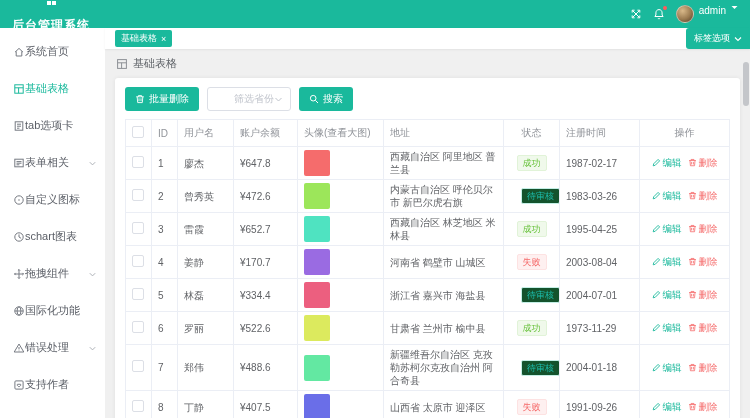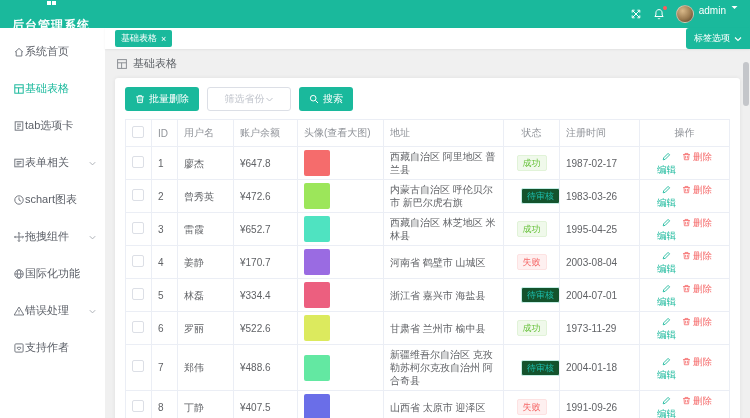--- a/index.html
+++ b/index.html
@@ -33,39 +33,39 @@
   .tab-close{font-size:9px;line-height:8px;cursor:pointer;}
   .tag-options{margin-left:auto;background:var(--accent,#1ab99c);color:#fff;font-size:9px;border:none;padding:4px 8px;border-radius:3px 0 0 3px;display:inline-flex;align-items:center;gap:4px;cursor:pointer;}
 
   .content{flex:1;padding:6px 10px 0;overflow:hidden;}
   .breadcrumb{display:flex;align-items:center;gap:5px;font-size:11px;color:#5f6368;margin:1px 0 7px 1px;}
   .breadcrumb .b-icon{color:#8d9095;width:12px;height:12px;display:inline-flex;}
   .card{background:#fff;border-radius:3px;padding:6px 10px 6px;box-shadow:0 0 4px rgba(0,0,0,.07);}
 
   .toolbar{display:flex;align-items:center;gap:8px;margin:3px 0 8px;}
   .btn-green{background:var(--accent,#1ab99c);color:#fff;border:none;border-radius:3px;font-size:10px;padding:5px 10px;display:inline-flex;align-items:center;gap:4px;cursor:pointer;}
-  .select{width:84px;height:24px;border:1px solid #dcdfe6;border-radius:3px;display:flex;align-items:center;justify-content:center;padding:0 7px;font-size:10px;color:#c0c4cc;background:#fff;box-sizing:border-box;cursor:pointer;}
+  .select{width:84px;height:24px;border:1px solid #dcdfe6;border-radius:3px;display:flex;align-items:center;justify-content:flex-end;padding:0 7px;font-size:10px;color:#c0c4cc;background:#fff;box-sizing:border-box;cursor:pointer;}
   .select .s-chev{color:#c0c4cc;width:9px;height:9px;display:inline-flex;}
   .keyword{width:180px;height:24px;border:1px solid #dcdfe6;border-radius:3px;padding:0 8px;font-size:10px;box-sizing:border-box;color:#606266;outline:none;}
   .keyword::placeholder{color:#c0c4cc;}
 
   table{width:100%;border-collapse:collapse;table-layout:fixed;border:1px solid #ebeef5;}
   th,td{border-right:1px solid #ebeef5;border-bottom:1px solid #ebeef5;padding:3px 6px;font-size:10px;text-align:left;overflow:hidden;vertical-align:middle;}
   th{color:#909399;font-weight:normal;padding:6px;white-space:nowrap;background:#fff;}
   td{color:#606266;line-height:13px;}
   .c-status,.c-ops{text-align:center;}
   .checkbox{display:inline-block;width:10px;height:10px;border:1px solid #dcdfe6;border-radius:2px;background:#fff;cursor:pointer;}
   .avatar-sq{display:inline-block;width:26px;height:26px;border-radius:2px;vertical-align:middle;cursor:pointer;}
   .tag{display:inline-block;font-size:9px;padding:1px 5px;border-radius:2px;border:1px solid transparent;line-height:12px;white-space:nowrap;}
   .tag-success{color:#67c23a;background:#f0f9eb;border-color:#e1f3d8;}
   .tag-pending{color:#1cbcab;background:#14532d;border-color:#c4efe6;margin-left:11px;}
   .tag-fail{color:#f56c6c;background:#fef0f0;border-color:#fde2e2;}
   .op{display:inline-flex;align-items:center;gap:2px;font-size:9.5px;cursor:pointer;margin:0 3px;white-space:nowrap;}
   .op .o-icon{width:9px;height:9px;display:inline-flex;}
-  .op.edit{color:var(--accent,#1ab99c);flex-direction:column;}
+  .op.edit{color:var(--accent,#1ab99c);}
   .op.del{color:#f56c6c;}
   .op i{font-style:normal;}
 
   .scrollbar{position:absolute;right:1px;top:50px;bottom:3px;width:6px;}
   .thumb{width:6px;height:44px;background:#c4c6ca;border-radius:3px;margin-top:12px;}
 </style>
 </head>
 <body>
 
 <div class="app">
@@ -138,20 +138,27 @@
               <path d="M3.5 4.6 H8.5 M3.5 6.2 H8.5 M3.5 7.8 H6.4"></path>
             </svg></span>
           <span class="s-label">表单相关</span>
           <span class="s-arrow"><svg width="9" height="9" viewBox="0 0 9 9" fill="none" stroke="currentColor" stroke-width="1">
               <path d="M1.8 3.2 L4.5 5.9 L7.2 3.2"></path>
             </svg></span>
         </div>
         <div class="side-item">
           <span class="s-icon"><svg width="12" height="12" viewBox="0 0 12 12" fill="none" stroke="currentColor" stroke-width="1">
               <circle cx="6" cy="6" r="4.2"></circle>
+              <path d="M6 5.2 V6.8"></path>
+            </svg></span>
+          <span class="s-label">自定义图标</span>
+        </div>
+        <div class="side-item">
+          <span class="s-icon"><svg width="12" height="12" viewBox="0 0 12 12" fill="none" stroke="currentColor" stroke-width="1">
+              <circle cx="6" cy="6" r="4.2"></circle>
               <path d="M6 3.4 V6 L8.1 7.3"></path>
             </svg></span>
           <span class="s-label">schart图表</span>
         </div>
         <div class="side-item">
           <span class="s-icon"><svg width="12" height="12" viewBox="0 0 12 12" fill="none" stroke="currentColor" stroke-width="1">
               <path d="M6 1.5 V10.5 M1.5 6 H10.5 M6 1.5 L4.9 2.6 M6 1.5 L7.1 2.6 M6 10.5 L4.9 9.4 M6 10.5 L7.1 9.4 M1.5 6 L2.6 4.9 M1.5 6 L2.6 7.1 M10.5 6 L9.4 4.9 M10.5 6 L9.4 7.1"></path>
             </svg></span>
           <span class="s-label">拖拽组件</span>
           <span class="s-arrow"><svg width="9" height="9" viewBox="0 0 9 9" fill="none" stroke="currentColor" stroke-width="1">

